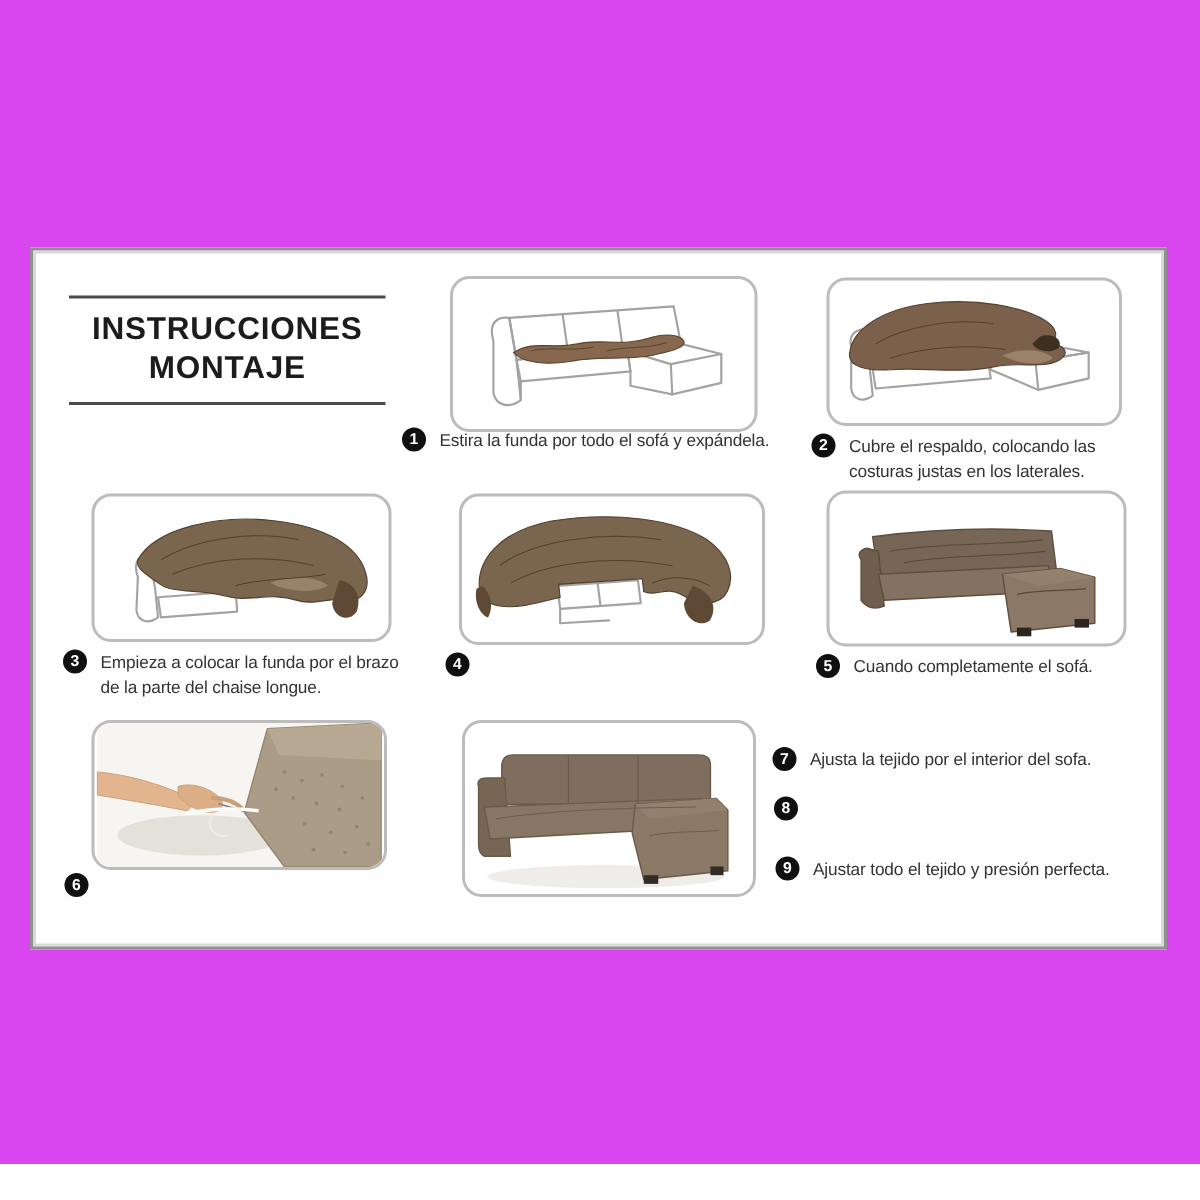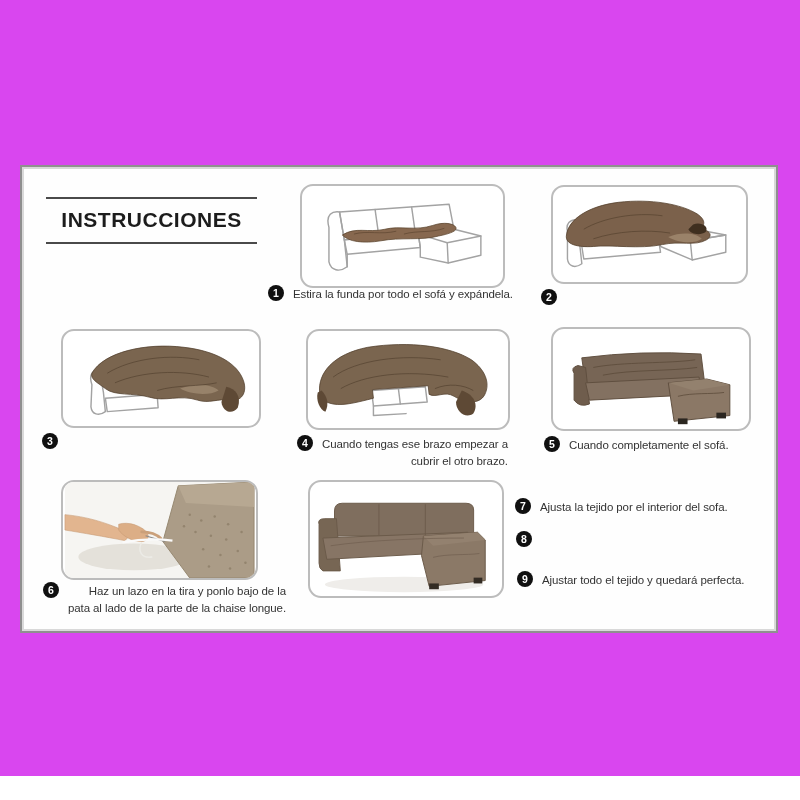--- a/index.html
+++ b/index.html
@@ -13,30 +13,31 @@
   .title-line{font-size:21px;font-weight:700;letter-spacing:.5px;line-height:26px;color:#1c1c1c;}
   
   .fig{position:absolute;box-sizing:border-box;border:2px solid #bcbcbc;border-radius:13px;
        background:#ffffff;overflow:hidden;margin:0;}
   .fig svg{display:block;width:100%;height:100%;}
   
   .cap{position:absolute;display:flex;align-items:flex-start;gap:9px;}
   .badge{flex:0 0 auto;width:16px;height:16px;border-radius:50%;background:#101010;color:#ffffff;
          font-size:10.5px;font-weight:700;display:flex;align-items:center;justify-content:center;
          margin-top:-1px;}
-  .cap-text{font-size:11.5px;line-height:1.45;white-space:pre-line;color:#333333;letter-spacing:-.1px;text-align:right;}
+  .cap-text{font-size:11.5px;line-height:1.45;white-space:pre-line;color:#333333;letter-spacing:-.1px;}
 </style>
 </head>
 <body>
 
 <div class="page">
   <div class="sheet">
 
     <div class="title-block">
       <div class="title-line">INSTRUCCIONES</div>
+      <div class="title-line">MONTAJE</div>
     </div>
 
     <figure class="fig" style="left:278px;top:17px;width:205px;height:104px;">
       <svg viewBox="0 0 205 104">
         <g fill="none" stroke="#a3a3a3" stroke-width="1.5" stroke-linejoin="round" stroke-linecap="round">
           <path d="M37,27 L151,19 L156,45 L42,56 Z"></path>
           <path d="M74,24.5 L78,53"></path>
             <path d="M112,22 L116,50"></path>
           <path d="M26,43 C22,29 30,26 37,27 L42,56 L45,84 C37,90 28,88 26,79 Z"></path>
           <path d="M42,56 L119,50 L121,64 L45,71 Z"></path>
@@ -157,44 +158,44 @@
         <rect x="168" y="99" width="9" height="6" fill="#332c24"></rect>
       </svg>
     </figure>
 
     <div class="cap" style="left:246px;top:119px;width:250px;">
       <span class="badge">1</span>
       <span class="cap-text">Estira la funda por todo el sofá y expándela.</span>
     </div>
     <div class="cap" style="left:519px;top:123px;width:210px;">
       <span class="badge">2</span>
+      <span class="cap-text">Cubre el respaldo, colocando las
+costuras  justas en los laterales.</span>
     </div>
     <div class="cap" style="left:20px;top:267px;width:240px;">
       <span class="badge">3</span>
+      <span class="cap-text">Empieza a colocar la funda por el brazo
+de la parte del chaise longue.</span>
     </div>
     <div class="cap" style="left:275px;top:269px;width:220px;">
       <span class="badge">4</span>
-      <span class="cap-text">Cuando tengas ese brazo empezar a
-cubrir el otro brazo.</span>
     </div>
     <div class="cap" style="left:522px;top:270px;width:210px;">
       <span class="badge">5</span>
       <span class="cap-text">Cuando completamente el sofá.</span>
     </div>
     <div class="cap" style="left:21px;top:416px;width:255px;">
       <span class="badge">6</span>
-      <span class="cap-text">Haz un lazo en la tira y ponlo bajo de la
-pata al lado de la parte de la chaise longue.</span>
     </div>
     <div class="cap" style="left:493px;top:332px;width:235px;">
       <span class="badge">7</span>
       <span class="cap-text">Ajusta la tejido por el interior del sofa.</span>
     </div>
     <div class="cap" style="left:494px;top:365px;width:225px;">
       <span class="badge">8</span>
     </div>
     <div class="cap" style="left:495px;top:405px;width:240px;">
       <span class="badge">9</span>
-      <span class="cap-text">Ajustar todo el tejido y quedará perfecta.</span>
+      <span class="cap-text">Ajustar todo el tejido y presión perfecta.</span>
     </div>
 
   </div>
 </div>
 
 </body></html>

